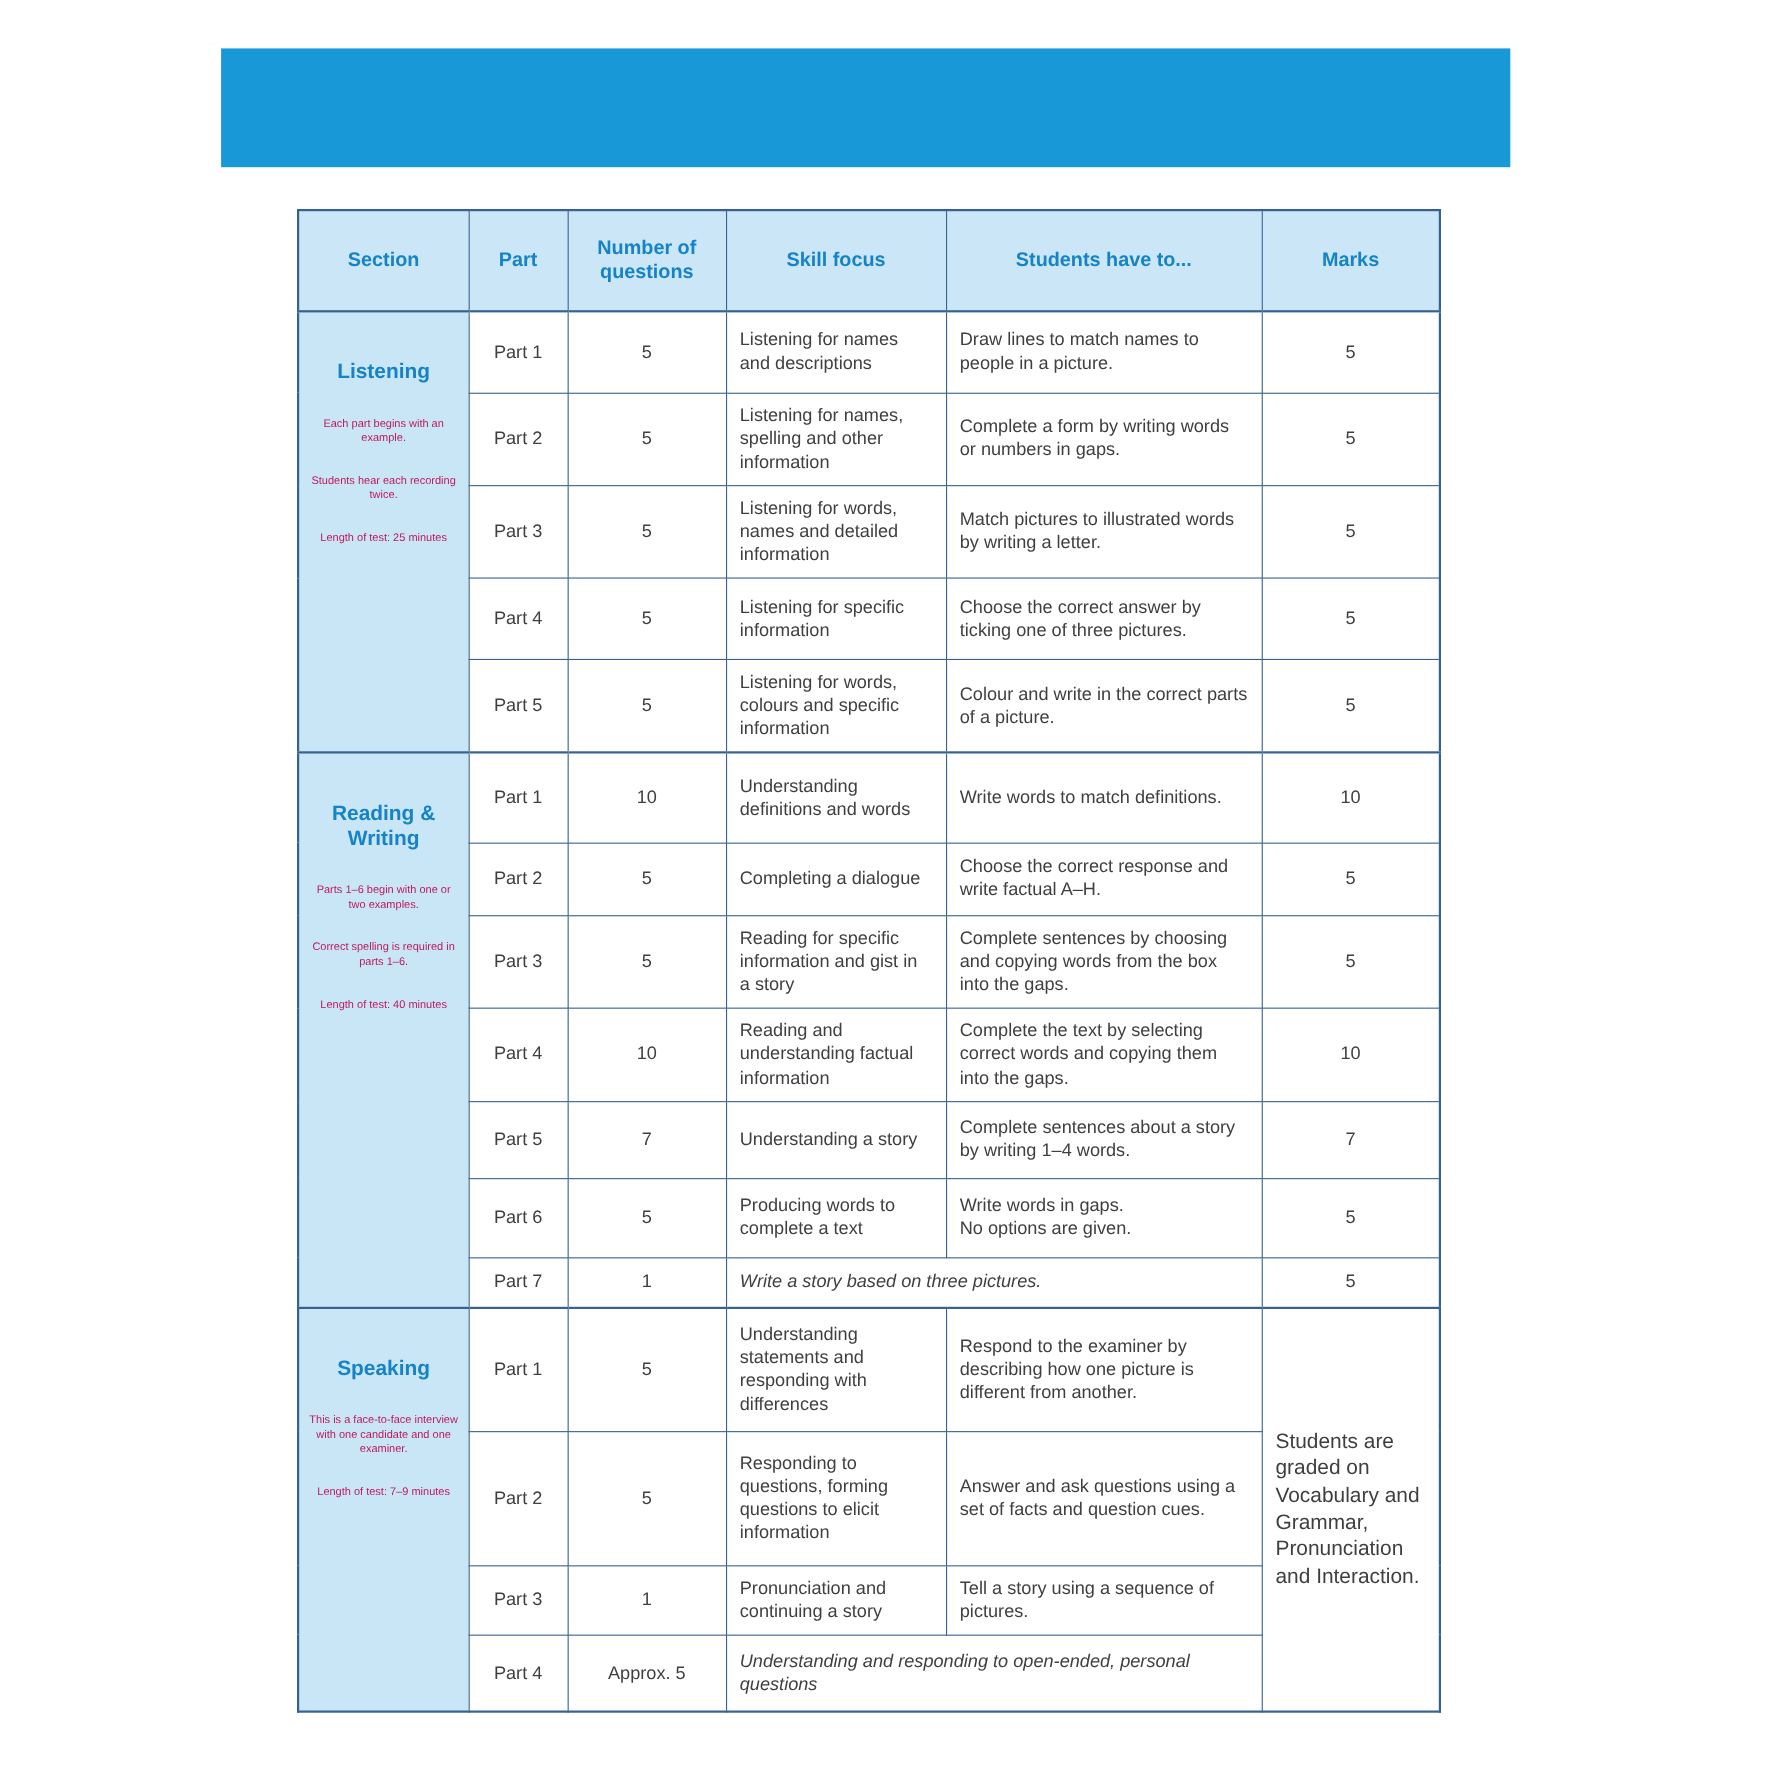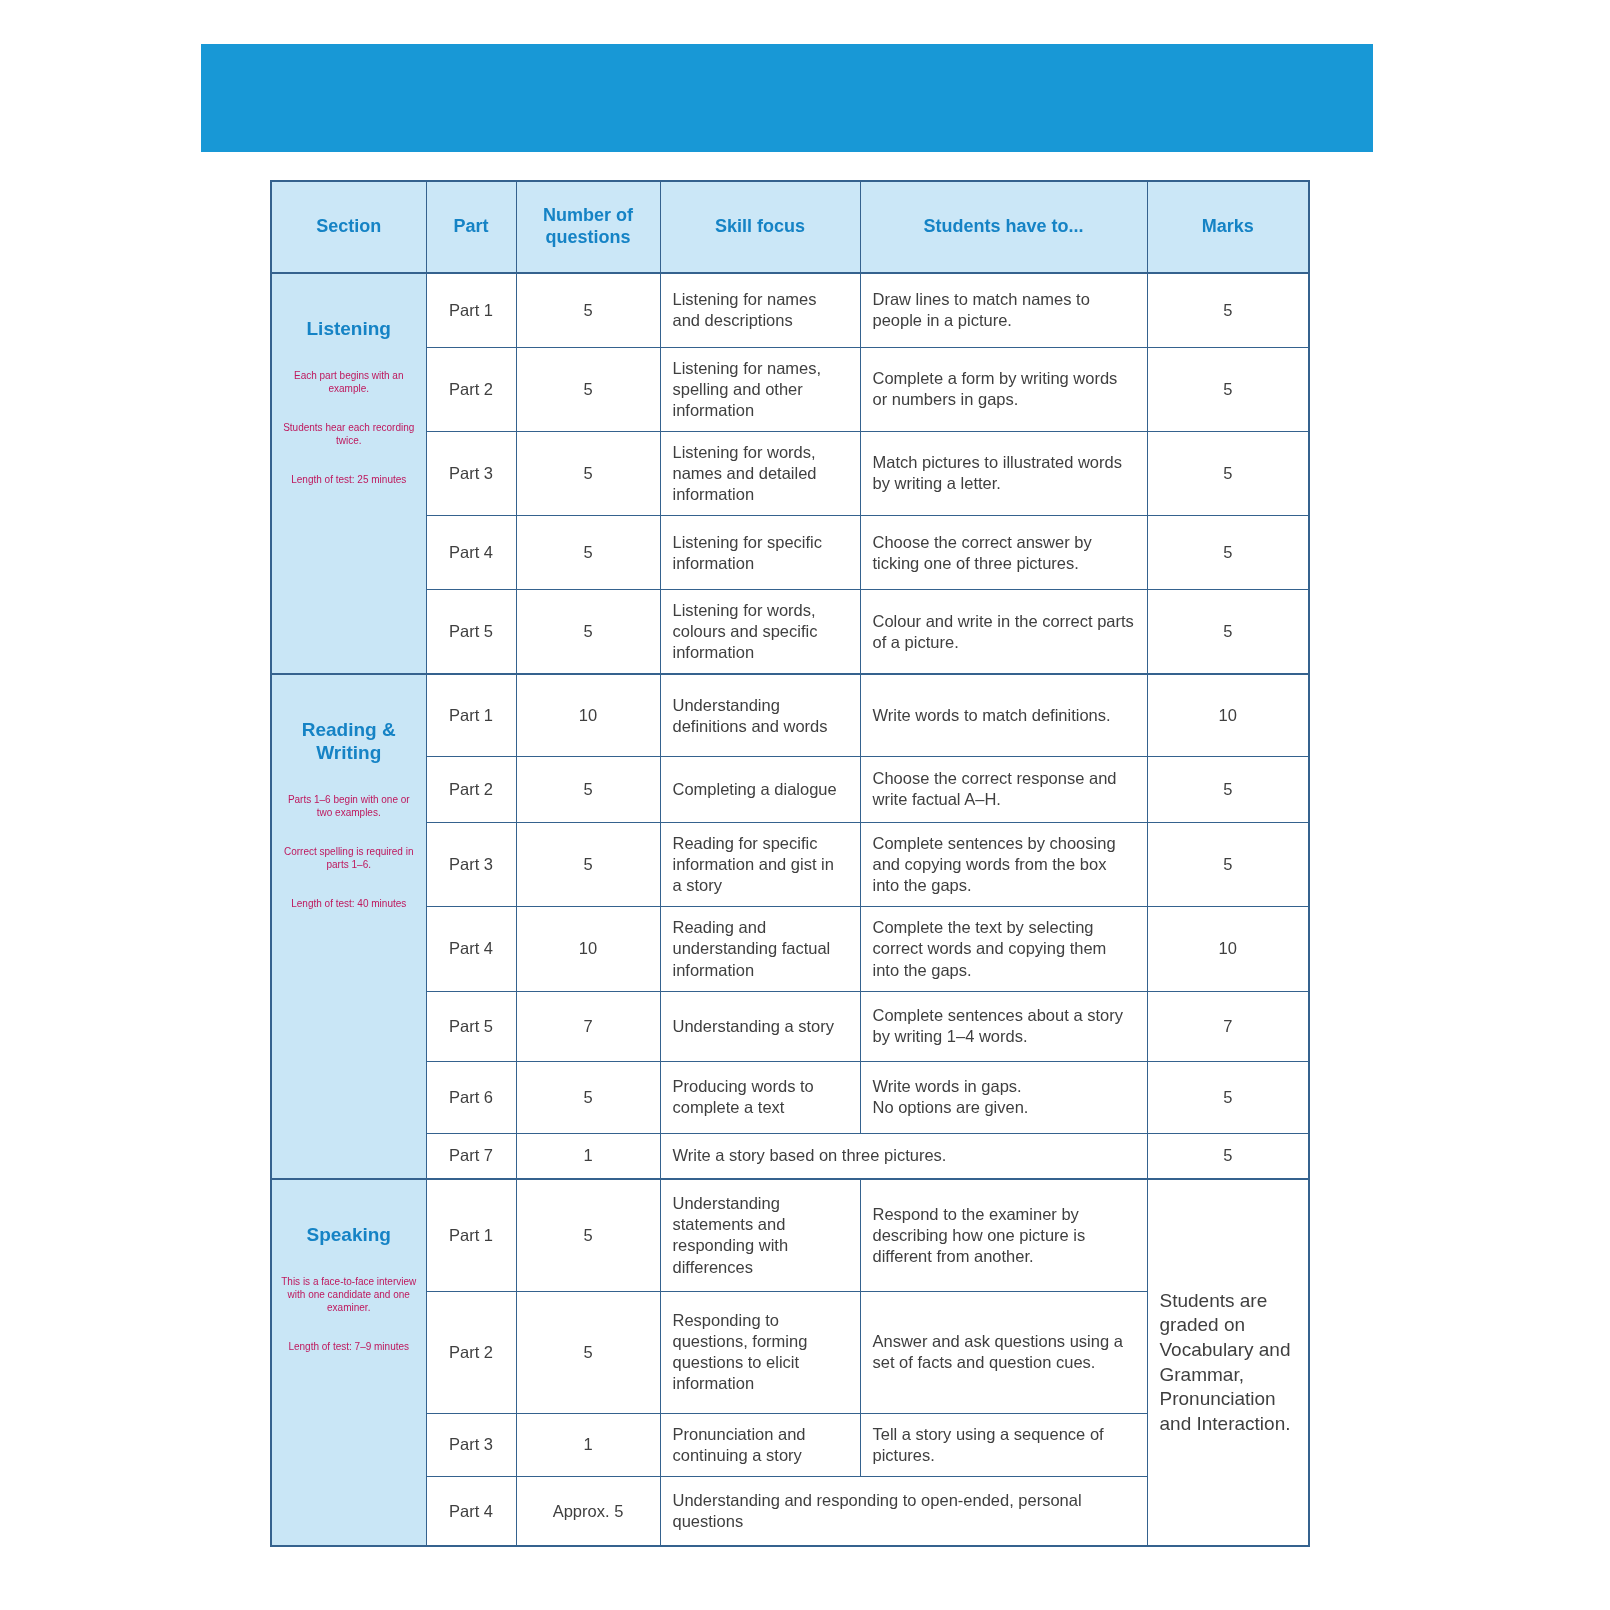--- a/index.html
+++ b/index.html
@@ -8,21 +8,21 @@
     width: 1610px; height: 1610px; position: relative;
     font-family: "Liberation Sans", sans-serif;
     color: #3f3f3f;
   }
   .band {
     position: absolute; left: 201px; top: 44px;
     width: 1172px; height: 108px;
     background: #1898d6;
   }
   .table-wrap {
-    position: absolute; left: 270px; top: 180px; width: 1038px;
+    position: absolute; left: 270px; top: 190px; width: 1038px;
   }
   table.exam {
     width: 100%;
     border-collapse: collapse;
     border: 2px solid #35628e;
     table-layout: fixed;
   }
   table.exam td, table.exam th { border: 1px solid #35628e; }
   tr.section-start td, tr.section-start th { border-top: 2px solid #35628e; }
 
@@ -44,21 +44,21 @@
   .section-note {
     color: #be185d; font-size: 10px; line-height: 1.3;
     margin-bottom: 26px;
   }
   td.body { font-size: 16.5px; line-height: 1.28; vertical-align: middle; padding: 10px 12px; color: #3f3f3f; }
   td.c-part  { text-align: center; }
   td.c-q     { text-align: center; }
   td.c-skill { text-align: left; }
   td.c-task  { text-align: left; white-space: pre-line; }
   td.c-marks { text-align: center; }
-  td.c-merged { text-align: left; }
+  td.c-merged { text-align: left; font-style: italic; }
   td.marks-note { font-size: 19px; line-height: 1.3; vertical-align: middle; text-align: left; padding: 10px 12px; }
 </style>
 </head>
 <body>
 
 <div class="band"></div>
 
 <div class="table-wrap">
   <table class="exam">
     <colgroup>

